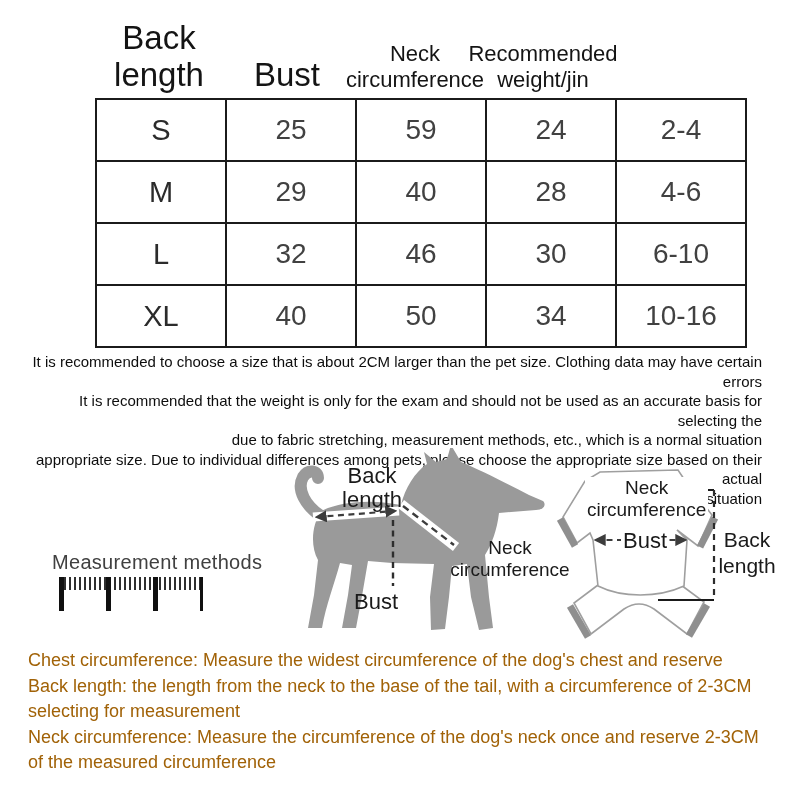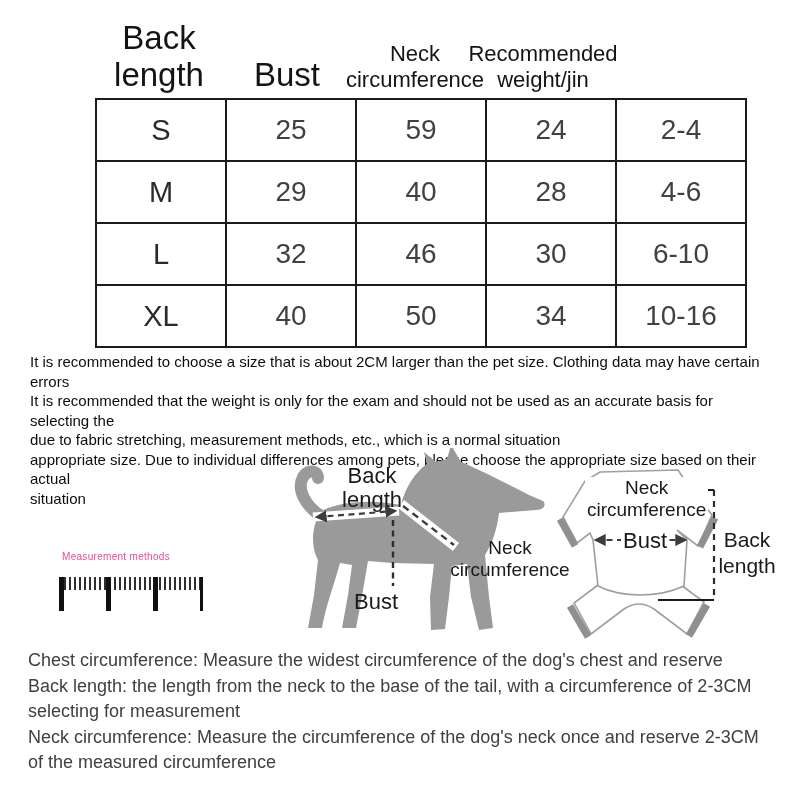--- a/index.html
+++ b/index.html
@@ -13,34 +13,34 @@
   .hdr-inner{width:min-content;text-align:center;white-space:normal;color:#141414;}
   .hdr-big{font-size:33px;line-height:37px;}
   .hdr-small{font-size:22px;line-height:26px;}
   table.size-table{position:absolute;left:95px;top:98px;border-collapse:collapse;table-layout:fixed;}
   table.size-table td{
     width:128px;height:60px;border:2px solid #1b1b1b;text-align:center;vertical-align:middle;
     font-size:28px;color:#414141;padding:0;
   }
   table.size-table td.size-col{font-size:29px;color:#2b2b2b;}
   
-  .notes{position:absolute;left:30px;top:352px;width:740px;text-align:left;font-size:15px;line-height:19.5px;color:#0d0d0d;}
+  .notes{position:absolute;left:22px;top:352px;width:740px;text-align:right;font-size:15px;line-height:19.5px;color:#0d0d0d;}
   
   .diagram-label{position:absolute;color:#1a1a1a;text-align:center;z-index:5;}
   .diagram-label .wrapword{display:block;width:min-content;margin:0 auto;white-space:normal;}
   .whitebg{background:#ffffff;padding:0 2px;}
-  .mm-title{position:absolute;left:62px;top:551px;font-size:10px;color:#ec4899;letter-spacing:0.3px;}
+  .mm-title{position:absolute;left:52px;top:551px;font-size:20px;color:#404040;letter-spacing:0.3px;}
   .ruler{position:absolute;left:59px;top:577px;width:144px;height:34px;}
   .ruler .ticks{position:absolute;left:0;top:0;width:142px;height:13px;
     background:repeating-linear-gradient(90deg,#2e2e2e 0 2px,transparent 2px 5px);}
   .ruler .bars{position:absolute;left:0;top:0;width:144px;height:34px;
     background:repeating-linear-gradient(90deg,#101010 0 5px,transparent 5px 47px);}
   svg.diag{position:absolute;z-index:1;}
   
-  .instructions{position:absolute;left:28px;top:648px;width:750px;font-size:18px;line-height:25.5px;color:#404040;}
+  .instructions{position:absolute;left:28px;top:648px;width:750px;font-size:18px;line-height:25.5px;color:#a16207;}
 </style>
 </head>
 <body>
 
 <div id="canvas">
 
   <div class="hdr-row">
     <div class="hdr-cell">
       <div class="hdr-inner hdr-big">Back length</div>
     </div>

